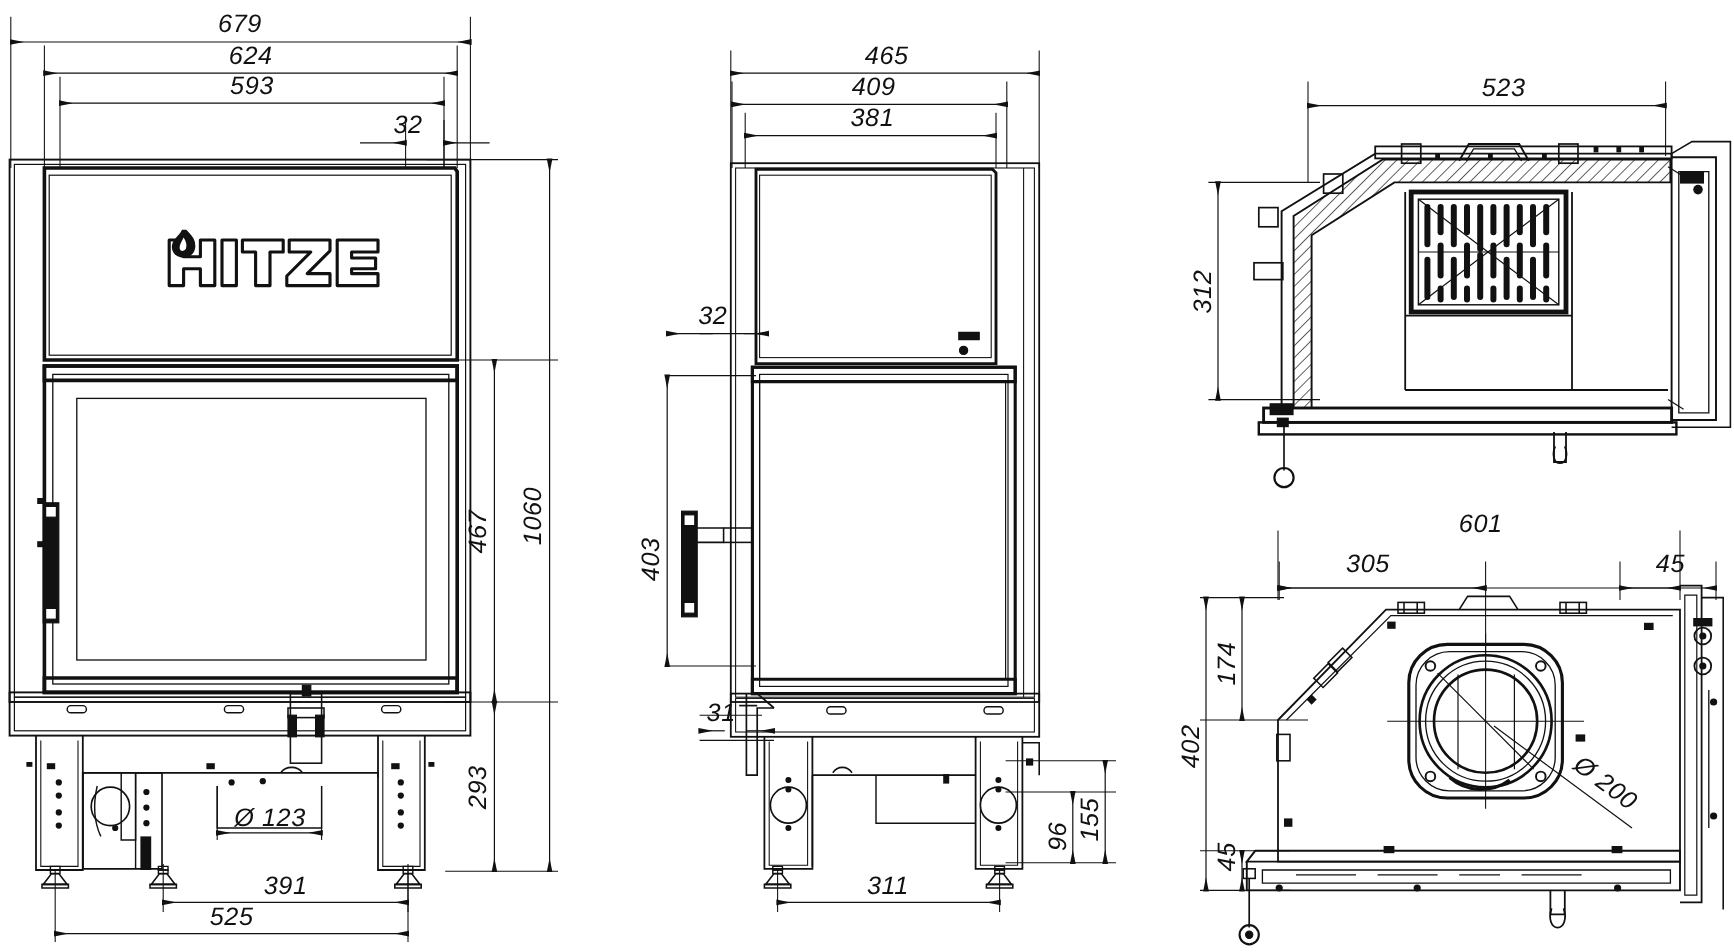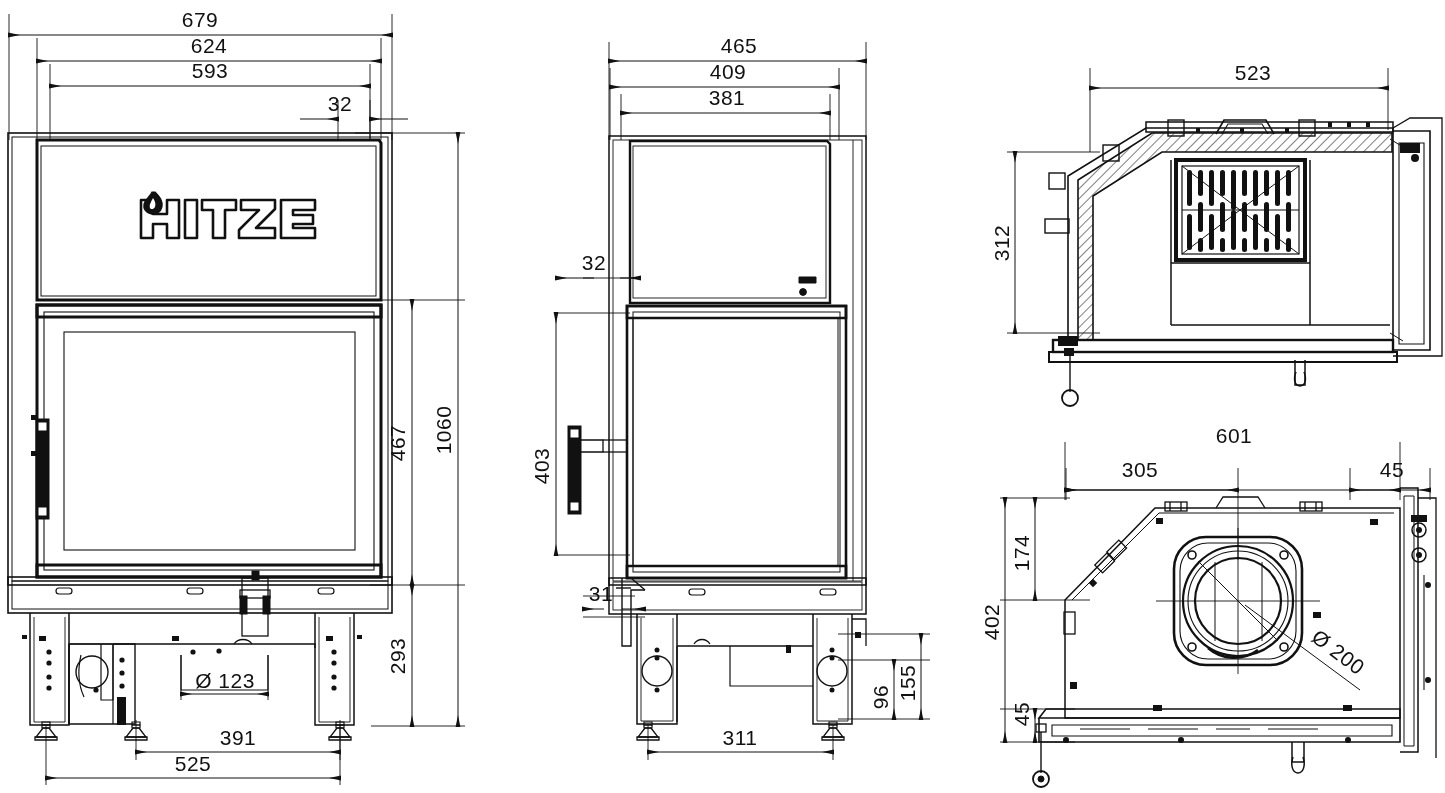--- a/index.html
+++ b/index.html
@@ -8,20 +8,21 @@
     margin: 0; padding: 0;
     background: #ffffff;
     font-family: "Liberation Sans", sans-serif;
   }
   #sheet {
     position: relative;
     width: 1445px;
     height: 793px;
     background: #ffffff;
     overflow: hidden;
+    font-style: italic;
   }
   #sheet svg { display: block; }
   .dimtext {
     font-family: "Liberation Sans", sans-serif;
     font-size: 21px;
     fill: #111111;
     letter-spacing: 0.5px;
   }
   .dimtext-v {
     font-family: "Liberation Sans", sans-serif;

